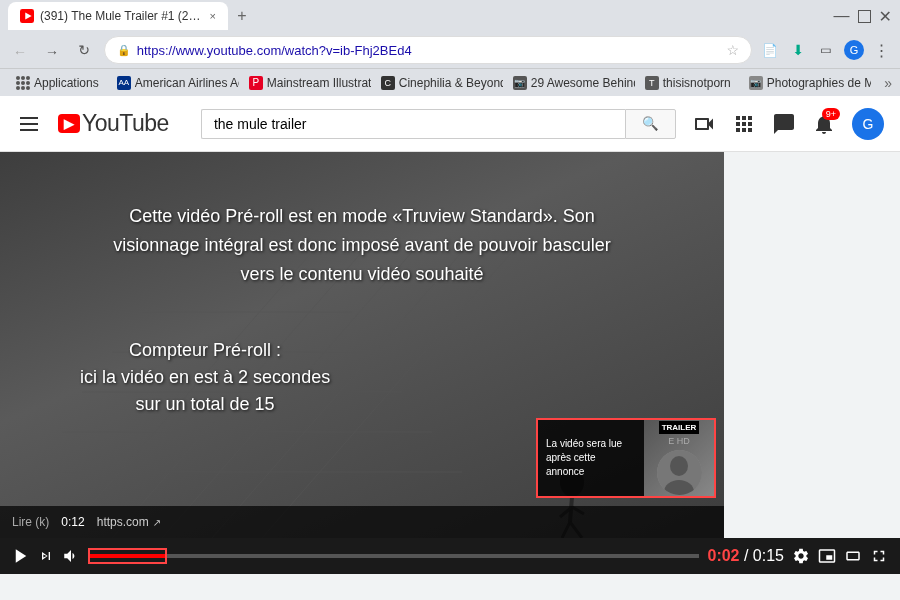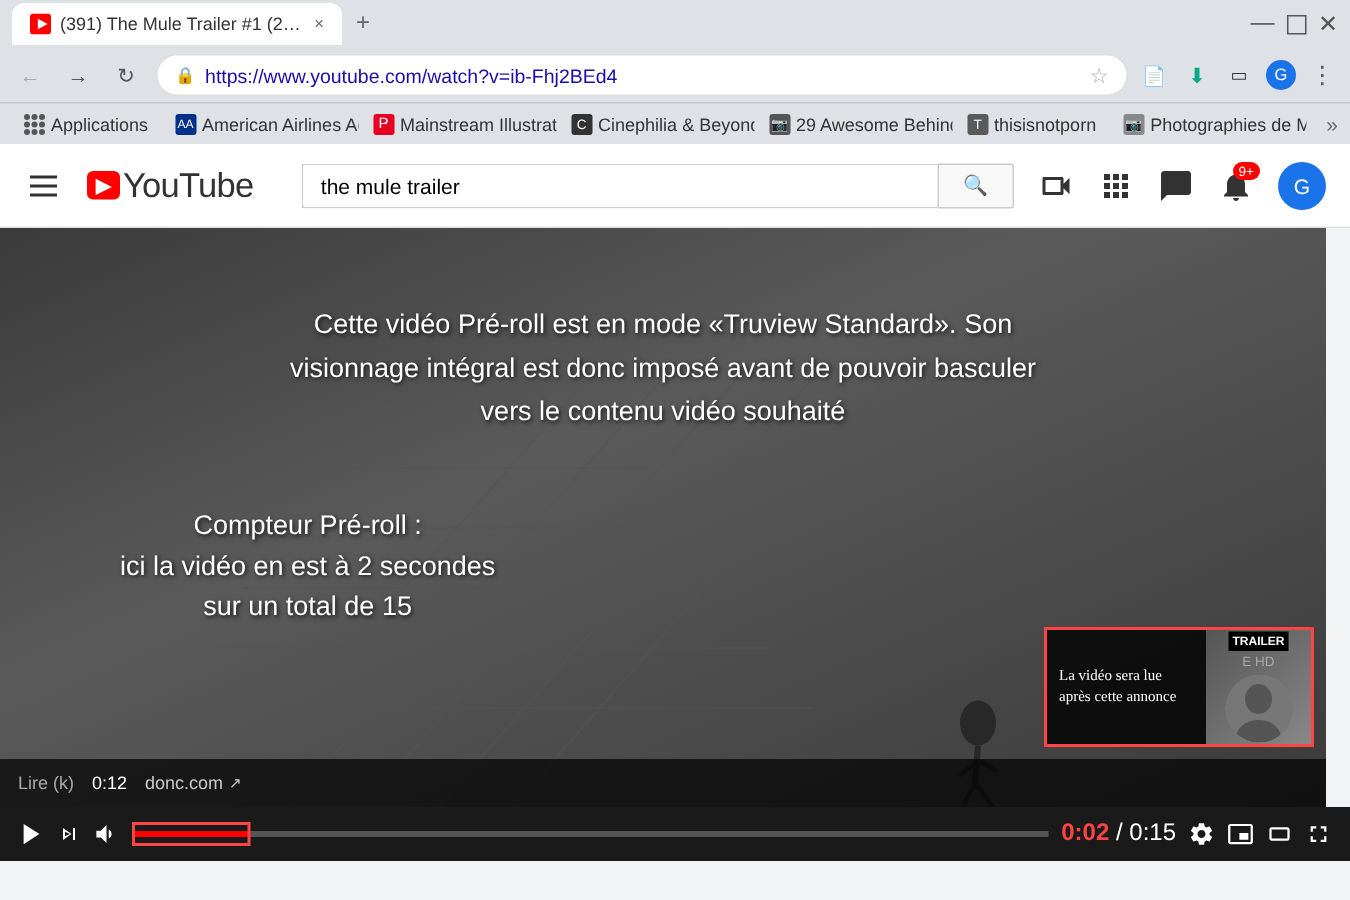--- a/index.html
+++ b/index.html
@@ -78,21 +78,21 @@
     .yt-icon { width: 24px; height: 24px; color: #333; cursor: pointer; display: flex; align-items: center; justify-content: center; font-size: 18px; position: relative; }
     .notif-badge {
       position: absolute; top: -4px; right: -4px; background: #ff0000;
       color: #fff; font-size: 9px; padding: 1px 4px; border-radius: 8px; min-width: 16px; text-align: center;
     }
     .yt-avatar { width: 32px; height: 32px; border-radius: 50%; background: #1a73e8; color: #fff; display: flex; align-items: center; justify-content: center; font-size: 14px; cursor: pointer; }
 
     
     .video-container {
       position: relative; background: #1a1a1a;
-      width: 884px; height: 386px; overflow: hidden;
+      width: 724px; height: 386px; overflow: hidden;
     }
     .video-bg {
       width: 100%; height: 100%;
       background: linear-gradient(135deg, #2c2c2c 0%, #4a4a4a 30%, #3a3a3a 60%, #5a5a5a 100%);
       position: relative;
     }
     
     .staircase-overlay {
       position: absolute; top: 0; left: 0; width: 100%; height: 100%;
     }
@@ -115,21 +115,21 @@
 
     
     .thumbnail-overlay {
       position: absolute; bottom: 40px; right: 8px;
       width: 180px; height: 80px;
       border: 2px solid #ff4444;
       display: flex; overflow: hidden;
     }
     .thumbnail-text {
       background: rgba(0,0,0,0.8); color: #fff; font-size: 10px;
-      padding: 8px; flex: 1; display: flex; align-items: center; line-height: 1.4; font-family: Liberation Serif, serif;
+      padding: 8px; flex: 1; display: flex; align-items: center; line-height: 1.4;
     }
     .thumbnail-image {
       width: 70px; height: 100%; background: linear-gradient(135deg, #555, #888);
       display: flex; flex-direction: column; align-items: center; justify-content: center;
     }
     .trailer-badge {
       background: #000; color: #fff; font-size: 8px; padding: 2px 3px; font-weight: bold;
     }
 
     
@@ -360,21 +360,21 @@
           <ellipse cx="22" cy="42" rx="15" ry="12" fill="#555"></ellipse>
         </svg>
       </div>
     </div>
   </div>
 
   <div class="ad-info-bar">
     <span class="ad-lire">Lire (k)</span>
     <span class="ad-timer">0:12</span>
     <span class="ad-site">
-      <span>donc.com</span>
+      <span>https.com</span>
       <span class="ad-site-link-icon">↗</span>
     </span>
   </div>
 </div>
 
 <div class="video-controls">
   <button class="control-btn">
     <svg width="18" height="18" viewBox="0 0 24 24" fill="white">
         <polygon points="5,3 19,12 5,21"></polygon>
       </svg>

